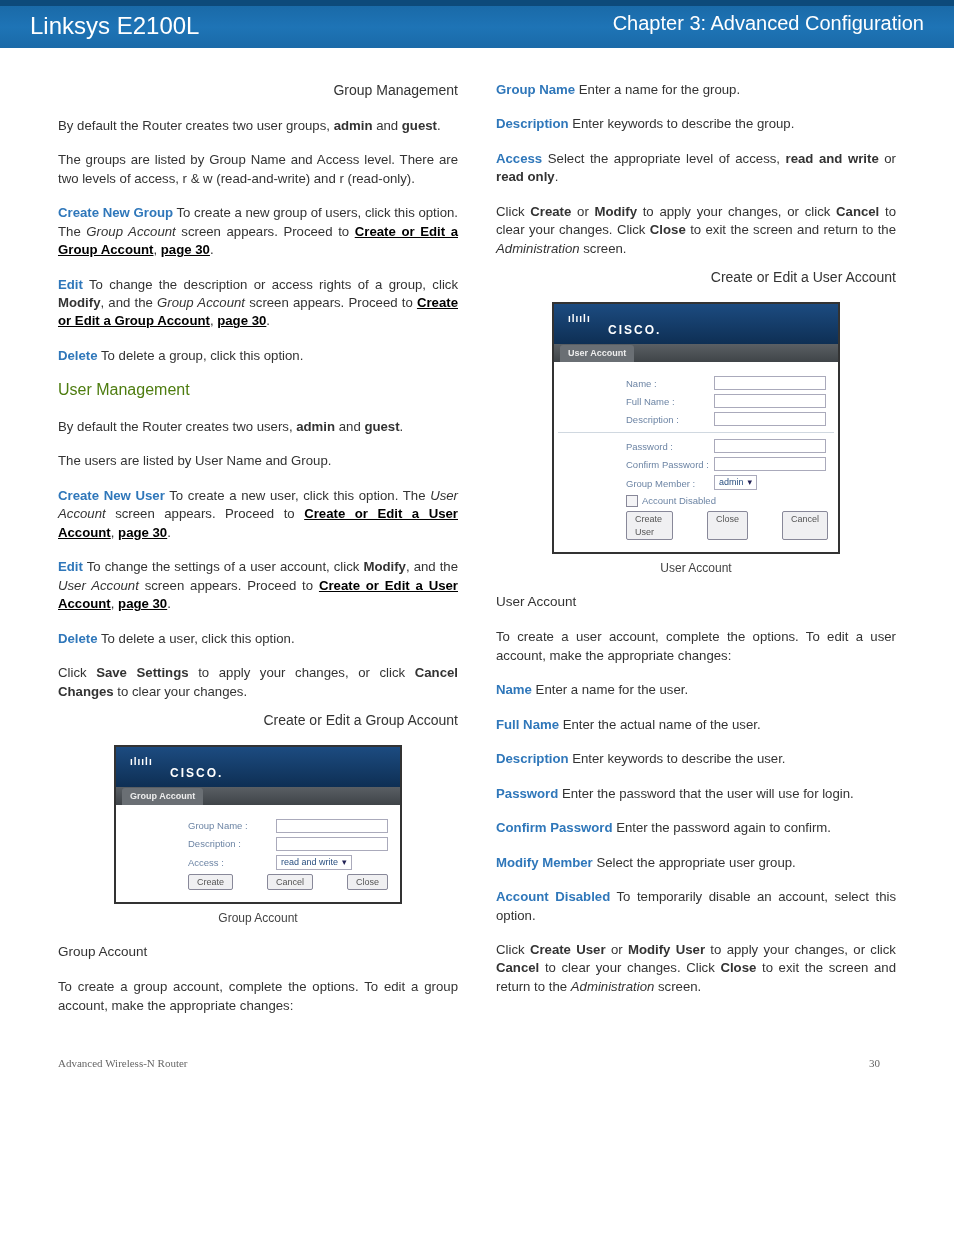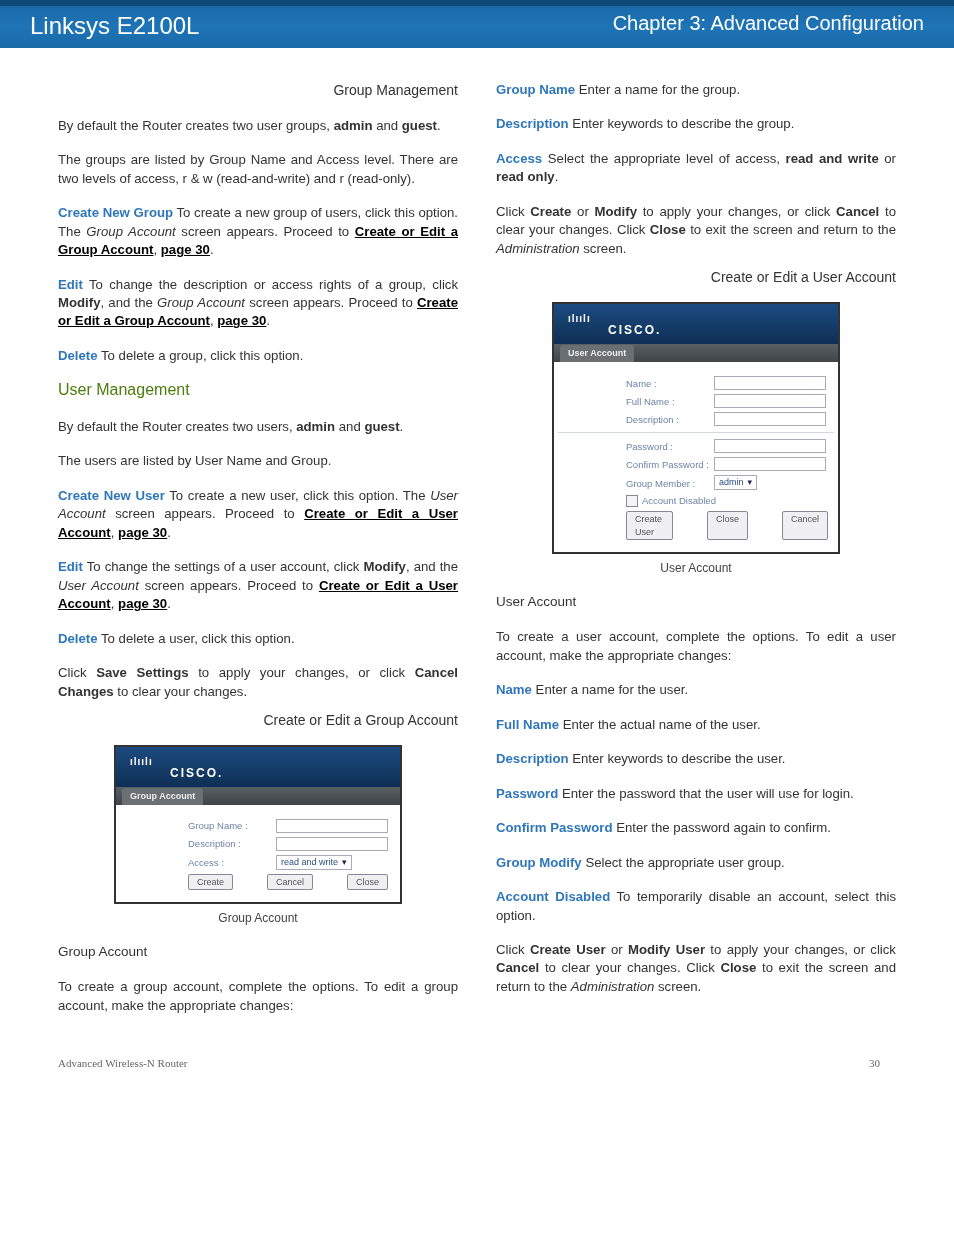--- a/index.html
+++ b/index.html
@@ -387,21 +387,21 @@
     <p>
       <span class="blue-key">Description</span><span>  Enter keywords to describe the user.</span>
     </p>
     <p>
       <span class="blue-key">Password</span><span>  Enter the password that the user will use for login.</span>
     </p>
     <p>
       <span class="blue-key">Confirm Password</span><span>  Enter the password again to confirm.</span>
     </p>
     <p>
-      <span class="blue-key">Group Modify</span><span>  Select the appropriate user group.</span>
+      <span class="blue-key">Modify Member</span><span>  Select the appropriate user group.</span>
     </p>
     <p>
       <span class="blue-key">Account Disabled</span><span>  To temporarily disable an account, select this option.</span>
     </p>
 
     <p>
       <span>Click </span><span class="bold">Create User</span><span> or </span><span class="bold">Modify User</span><span> to apply your changes, or click </span><span class="bold">Cancel</span><span> to clear your changes. Click </span><span class="bold">Close</span><span> to exit the screen and return to the </span><span class="ital">Administration</span><span> screen.</span>
     </p>
 
   </div>

